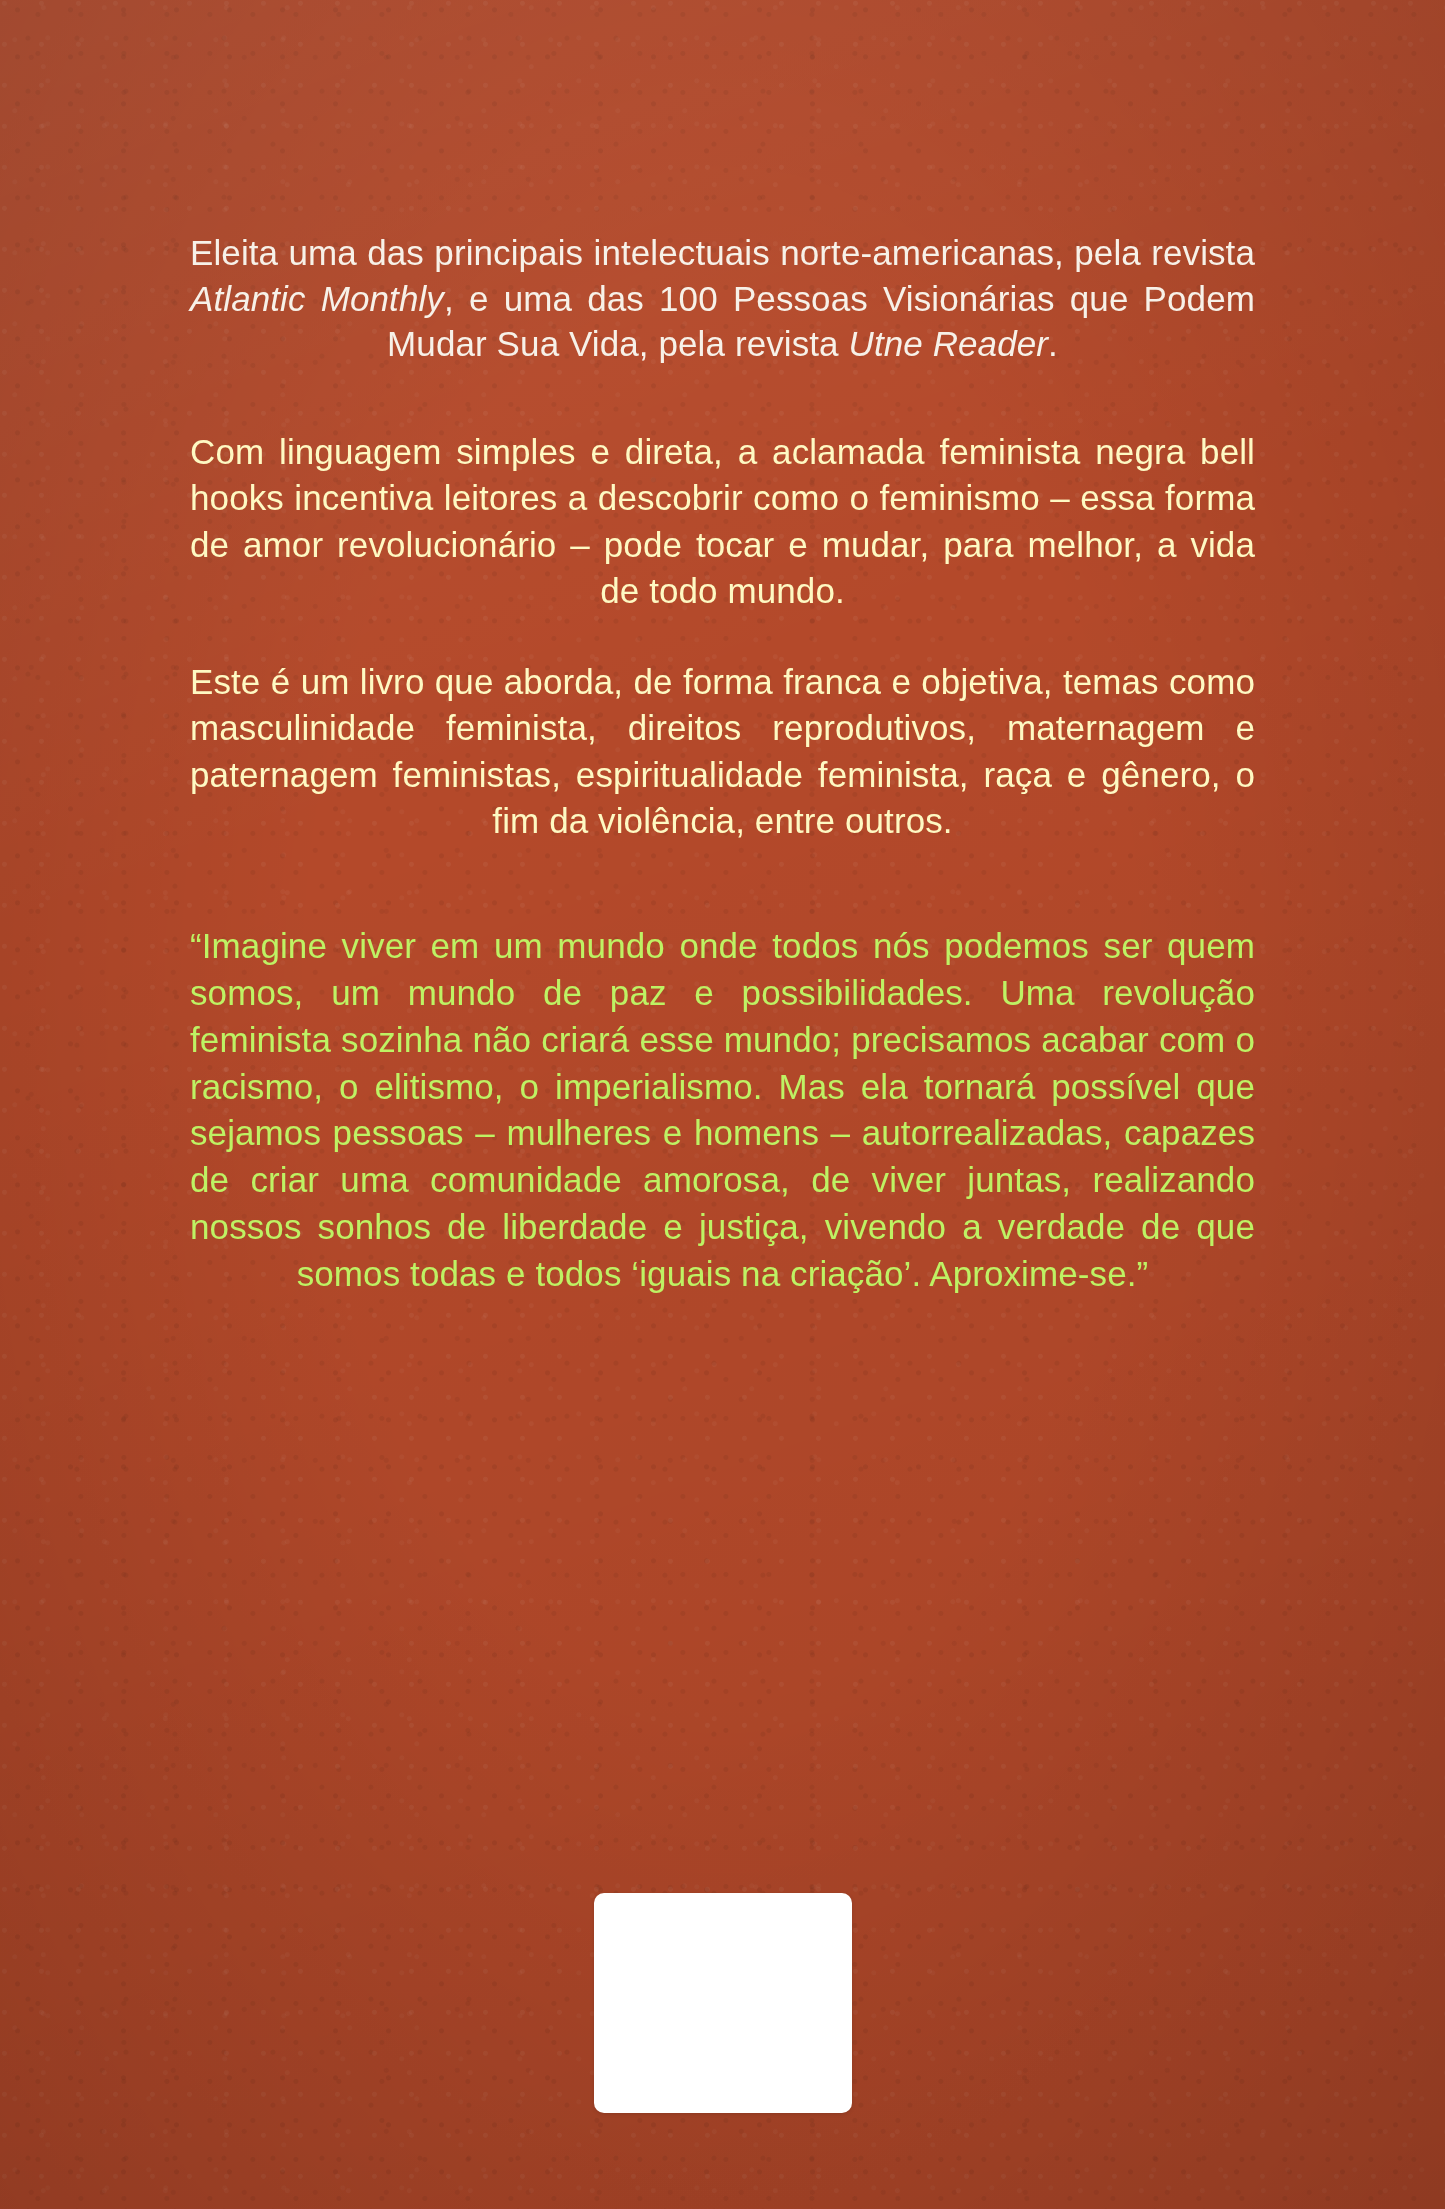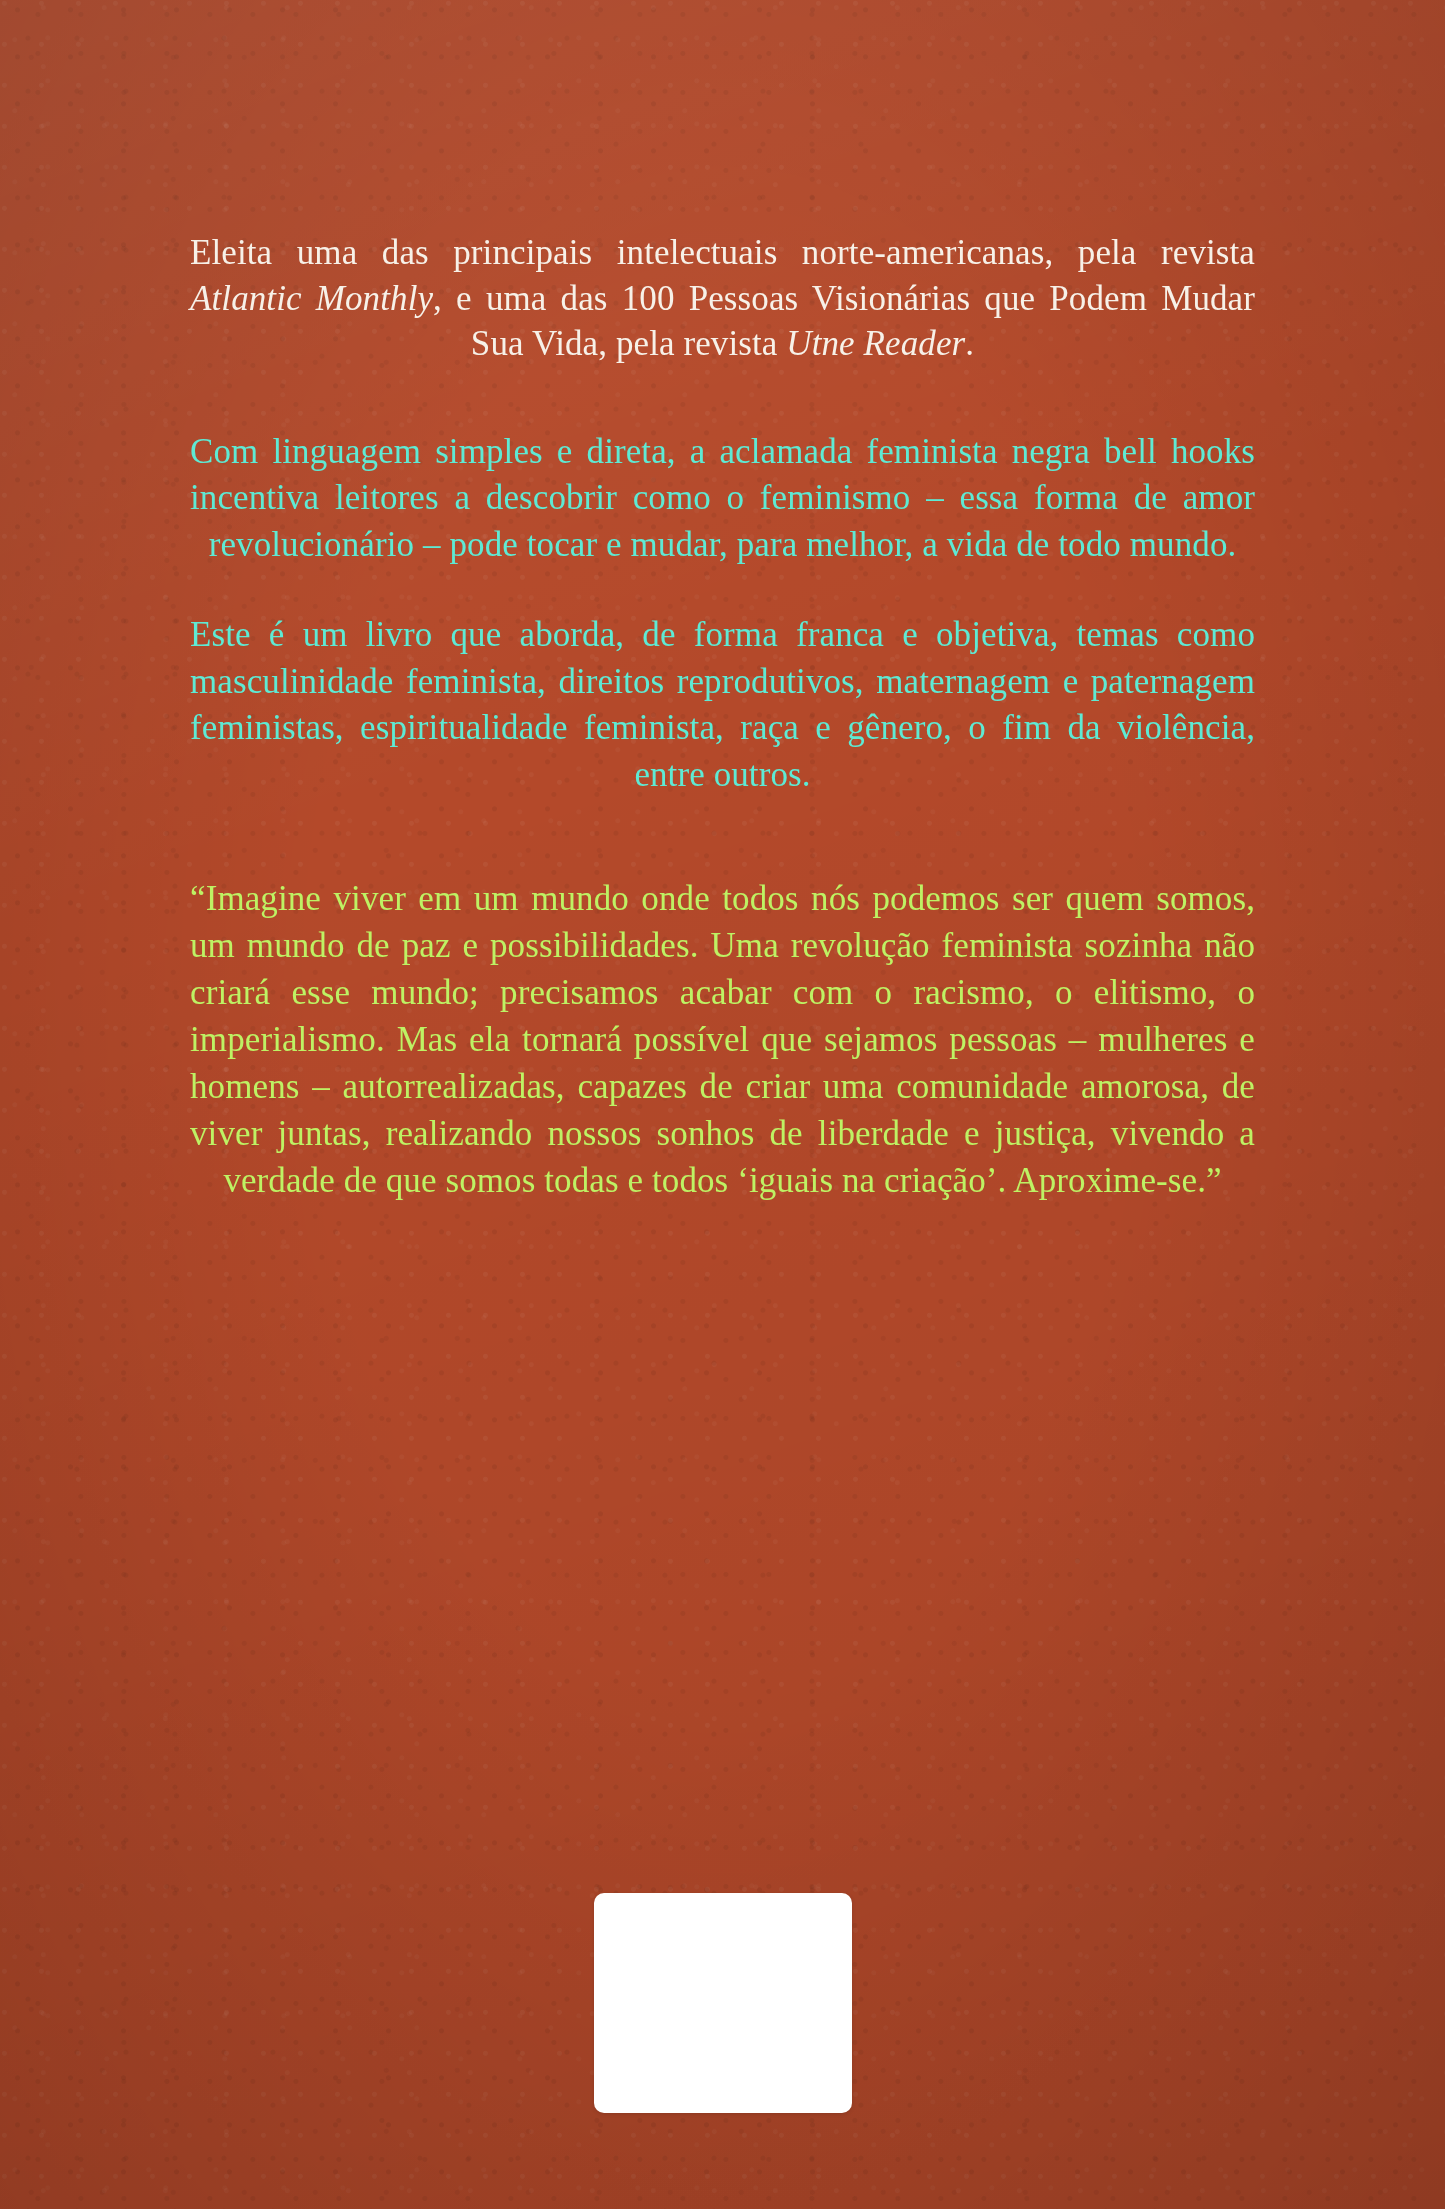--- a/index.html
+++ b/index.html
@@ -51,38 +51,37 @@
   }
 
   .content {
     position: relative;
     z-index: 3;
     padding: 230px 190px 0 190px;
   }
 
   p {
     margin: 0;
-    font-family: Liberation Serif, serif;
   }
 
   .para {
     text-align: justify;
     text-align-last: center;
     font-weight: 400;
     letter-spacing: 0.1px;
   }
 
   .para-light {
     color: #f7f1e8;
     font-size: 35px;
     line-height: 1.30;
   }
 
   .para-dark {
-    color: #5eead4;
+    color: #fef9c3;
     font-size: 35px;
     line-height: 1.33;
   }
 
   .para-quote {
     color: #bef264;
     font-size: 35px;
     line-height: 1.34;
   }
 

